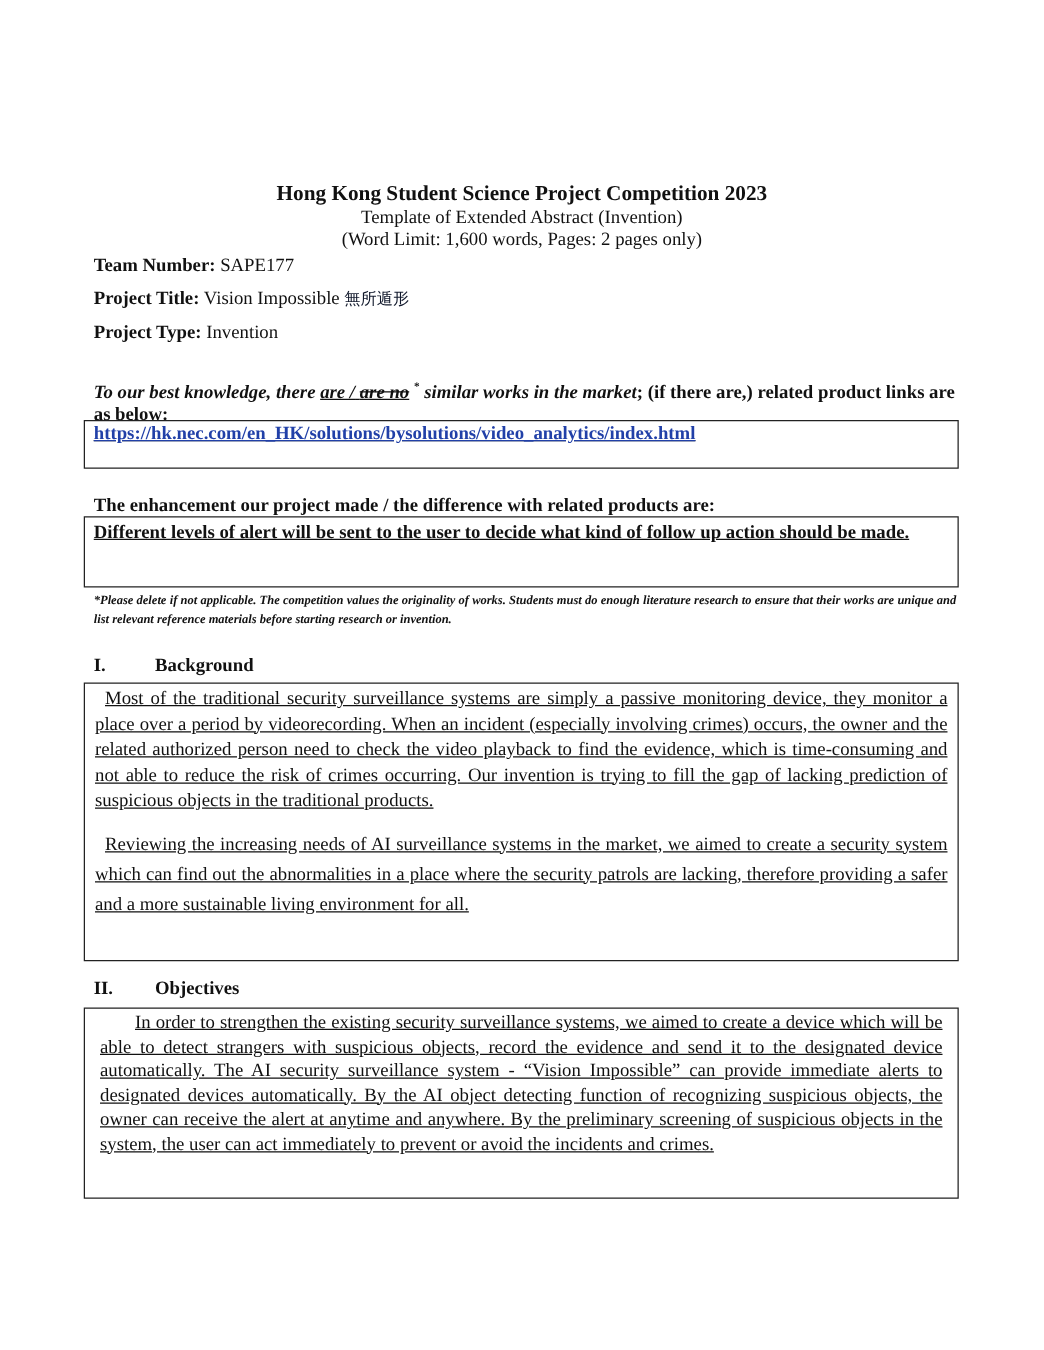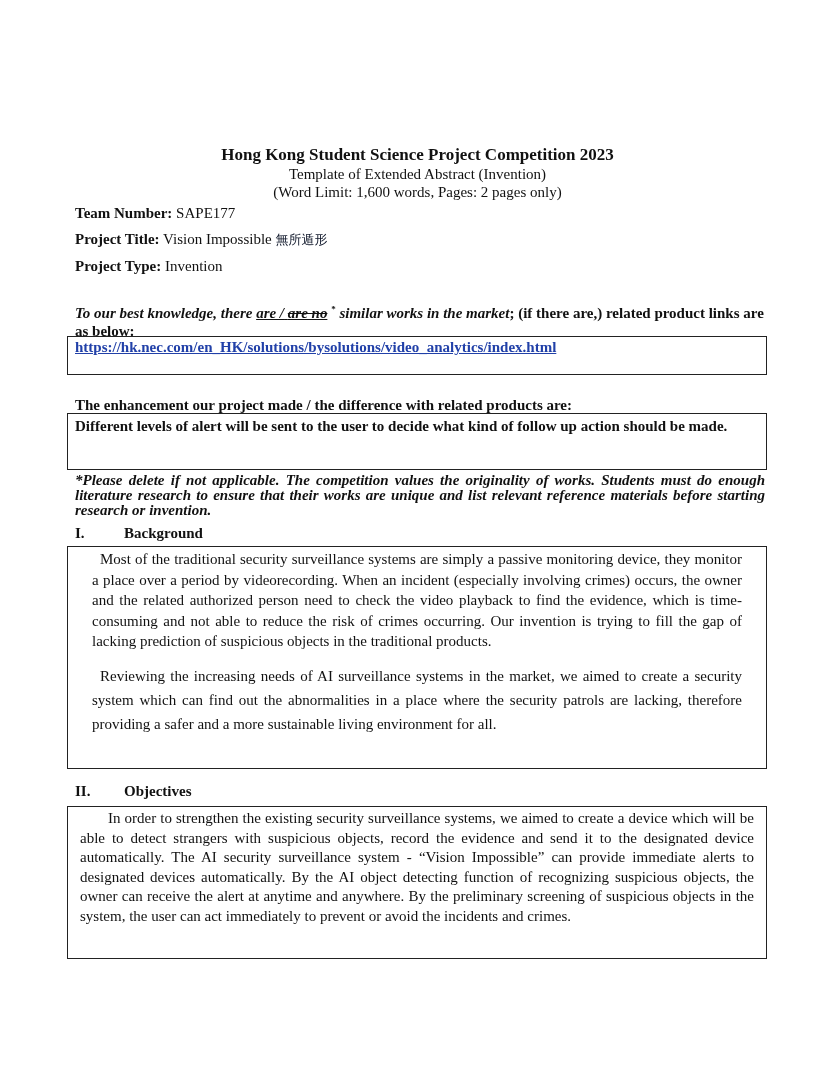--- a/index.html
+++ b/index.html
@@ -18,35 +18,35 @@
     .knowledge {
       position: absolute; left: 75px; top: 300px; width: 690px;
       font-size: 15px; line-height: 18px; font-weight: bold;
     }
     .knowledge i { font-style: italic; }
     .u { text-decoration: underline; }
     .s { text-decoration: line-through; }
     .sup { font-size: 9px; vertical-align: super; }
     .box {
       position: absolute; left: 67px; width: 700px;
-      border: 1.5px solid #222; box-sizing: border-box;
+      border: 1.5px solid #222; box-sizing: border-box; text-decoration: underline;
     }
     .linkbox { top: 336px; height: 39px; padding: 1px 7px; }
     .link { color: #2140a8; font-weight: bold; font-size: 15px; text-decoration: underline; }
     .enh-label {
       position: absolute; left: 75px; top: 396px; font-size: 15px; line-height: 18px; font-weight: bold;
     }
     .enhbox { top: 413px; height: 57px; padding: 2px 7px; font-size: 15px; line-height: 21px; font-weight: bold; text-align: justify; }
     .footnote {
       position: absolute; left: 75px; top: 473px; width: 690px;
-      font-size: 15px; line-height: 15px; font-style: italic; font-weight: bold; text-align: justify;
+      font-size: 10px; line-height: 15px; font-style: italic; font-weight: bold; text-align: justify;
     }
     .sec-head { position: absolute; left: 75px; font-size: 15px; font-weight: bold; line-height: 18px; }
     .sec-num { display: inline-block; width: 49px; }
-    .bgbox { top: 546px; height: 223px; padding: 2px 24px; font-size: 15px; line-height: 20.5px; }
+    .bgbox { top: 546px; height: 223px; padding: 2px 8px; font-size: 15px; line-height: 20.5px; }
     .bgbox p { margin: 0; text-align: justify; text-indent: 8px; }
     .bgbox p.second { margin-top: 12px; line-height: 24px; }
     .objbox { top: 806px; height: 153px; padding: 2px 12px; font-size: 15px; line-height: 19.5px; }
     .objbox p { margin: 0; text-align: justify; text-indent: 28px; }
   </style>
 </head>
 <body>
 
 <div class="page">
 

